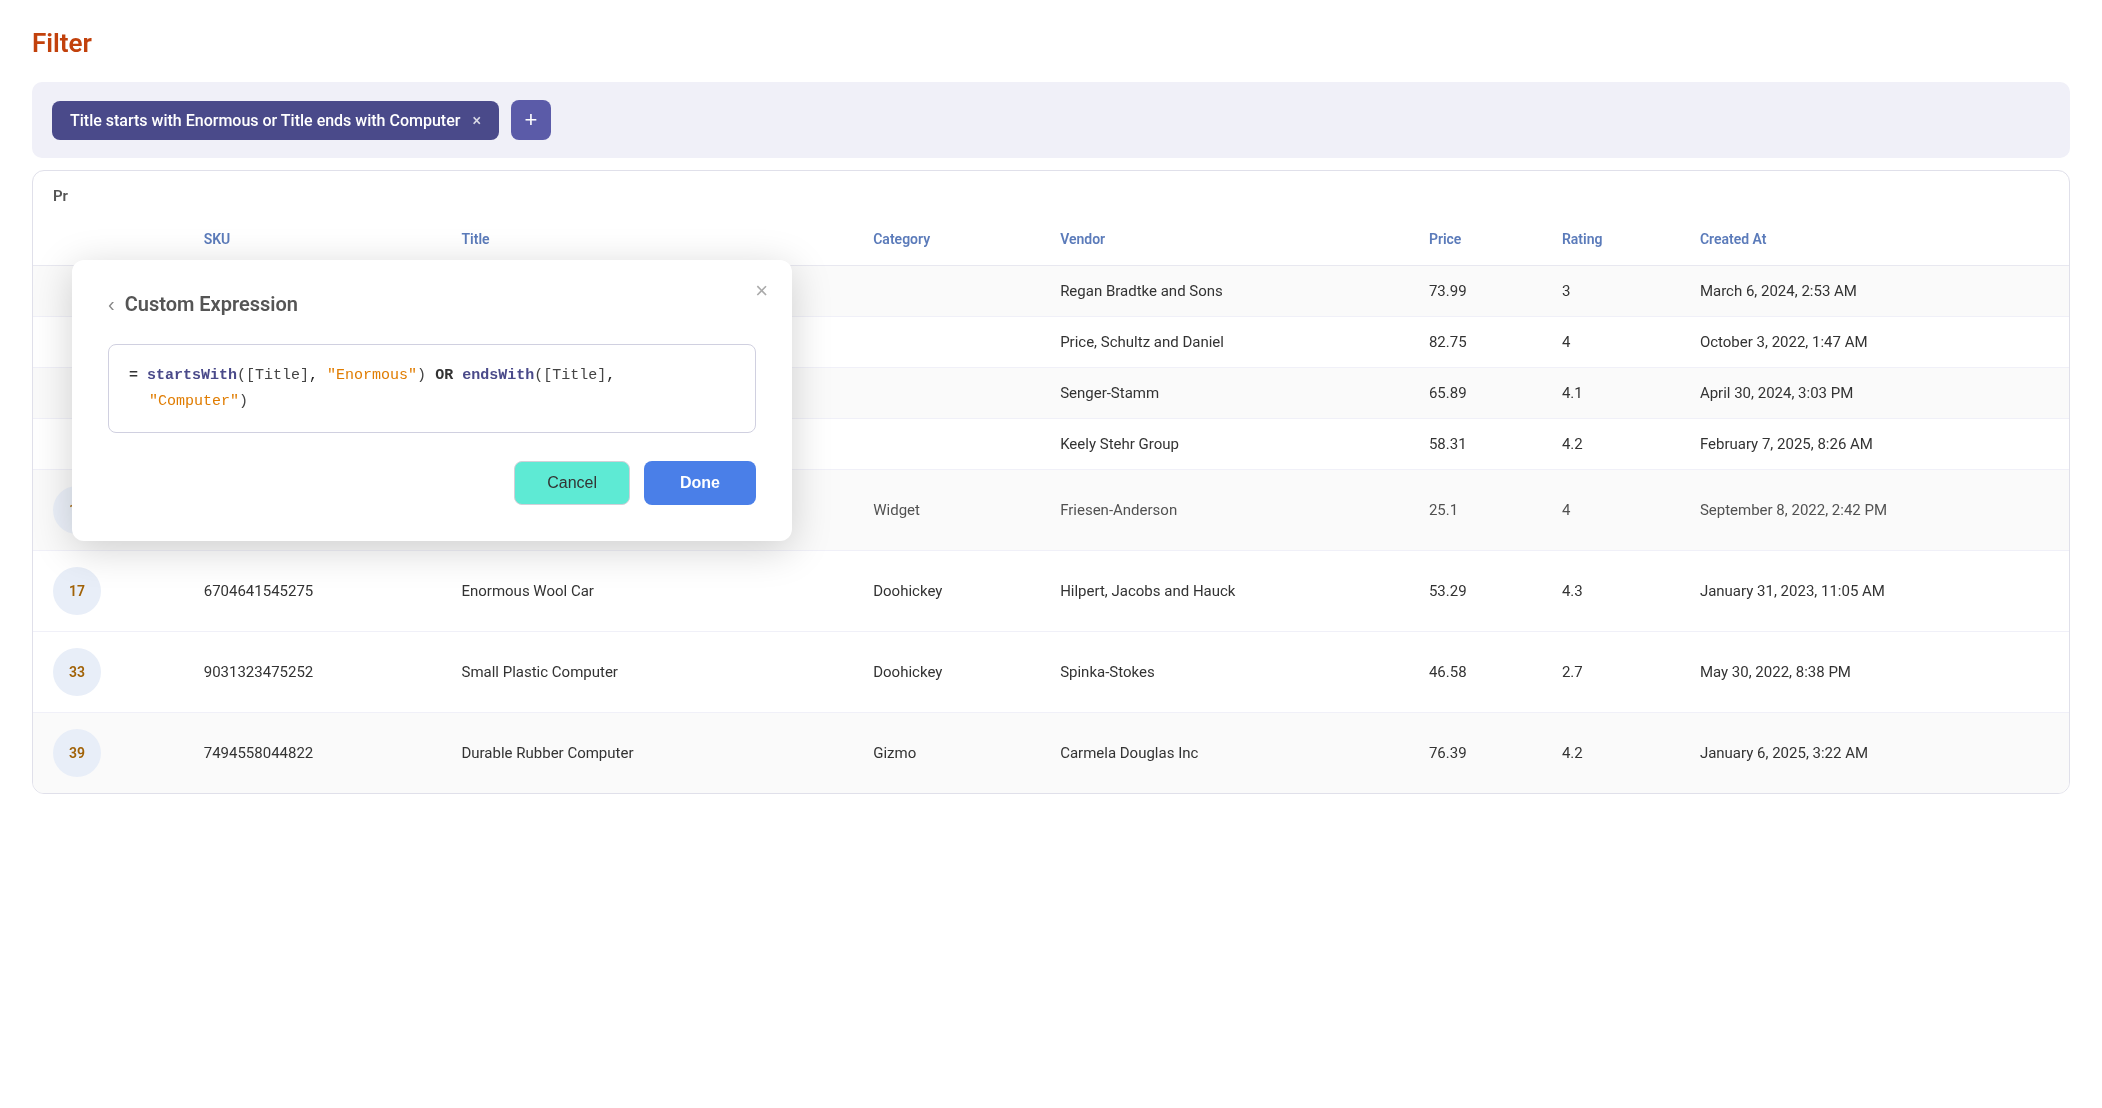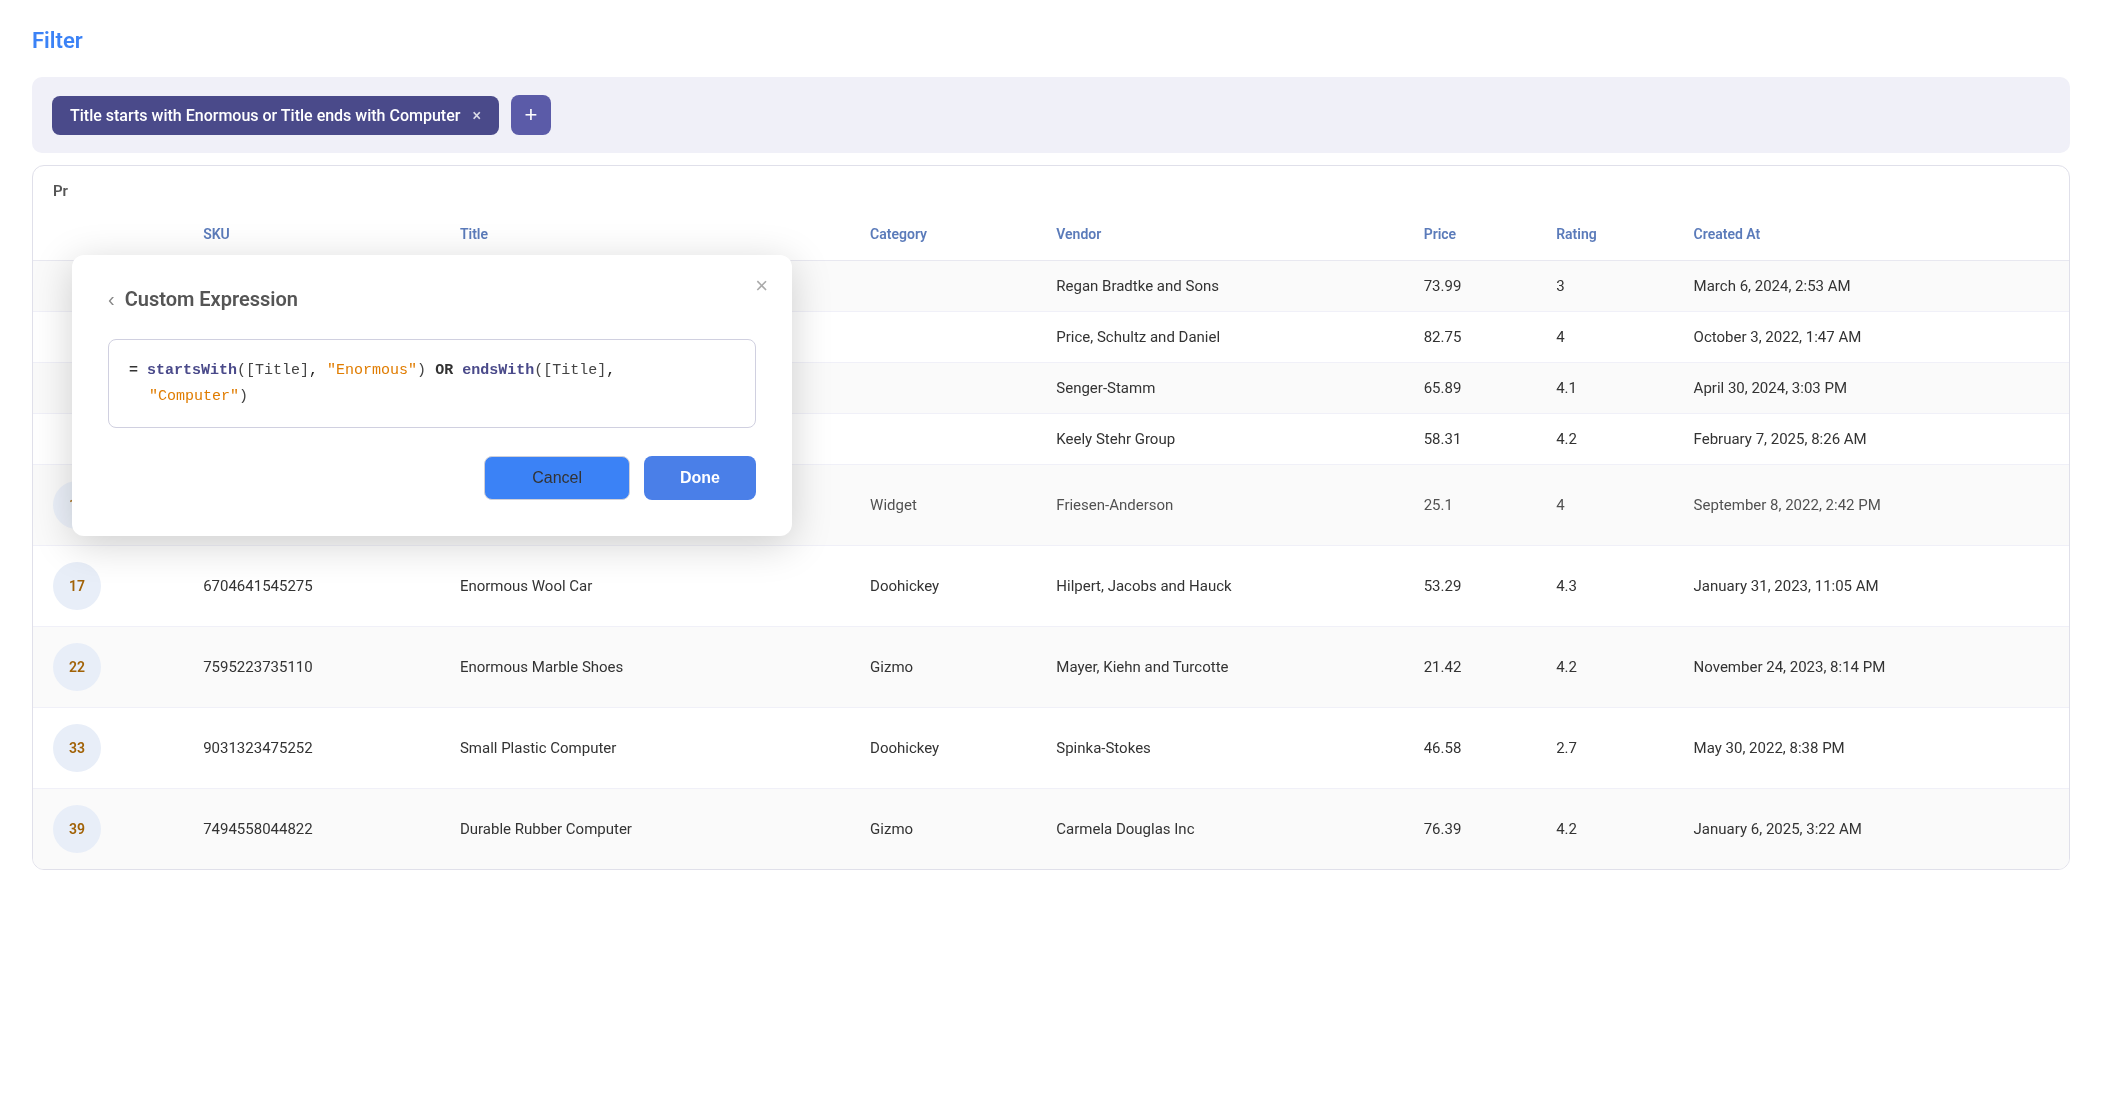--- a/index.html
+++ b/index.html
@@ -12,23 +12,23 @@
 
     .page-wrapper {
       width: 2102px;
       min-height: 1108px;
       background: #fff;
       position: relative;
       padding: 28px 32px;
     }
 
     .page-title {
-      font-size: 22px;
-      font-weight: 600;
-      color: #3b82f6;
+      font-size: 26px;
+      font-weight: 600;
+      color: #c2410c;
       margin-bottom: 24px;
     }
 
     
     .filter-bar {
       background: #f0f0f8;
       border-radius: 10px;
       padding: 18px 20px;
       display: flex;
       align-items: center;
@@ -144,25 +144,25 @@
     .expr-paren { color: #444; }
     .expr-eq { color: #333; font-weight: 600; }
 
     .modal-actions {
       display: flex;
       justify-content: flex-end;
       gap: 14px;
     }
 
     .cancel-btn {
-      background: #3b82f6;
+      background: #5eead4;
       color: #333;
       border: 1.5px solid #d0d0d8;
       border-radius: 8px;
-      padding: 12px 47px;
+      padding: 12px 32px;
       font-size: 16px;
       cursor: pointer;
       font-weight: 500;
     }
 
     .done-btn {
       background: #4a7fe8;
       color: #fff;
       border: none;
       border-radius: 8px;
@@ -348,32 +348,20 @@
             </td>
             <td>6704641545275</td>
             <td>Enormous Wool Car</td>
             <td>Doohickey</td>
             <td>Hilpert, Jacobs and Hauck</td>
             <td>53.29</td>
             <td>4.3</td>
             <td>January 31, 2023, 11:05 AM</td>
           </tr>
 
-          <tr style="background:#fafafa;">
-            <td>
-              <div class="row-id">22</div>
-            </td>
-            <td>7595223735110</td>
-            <td>Enormous Marble Shoes</td>
-            <td>Gizmo</td>
-            <td>Mayer, Kiehn and Turcotte</td>
-            <td>21.42</td>
-            <td>4.2</td>
-            <td>November 24, 2023, 8:14 PM</td>
-          </tr>
 
           <tr>
             <td>
               <div class="row-id">33</div>
             </td>
             <td>9031323475252</td>
             <td>Small Plastic Computer</td>
             <td>Doohickey</td>
             <td>Spinka-Stokes</td>
             <td>46.58</td>

